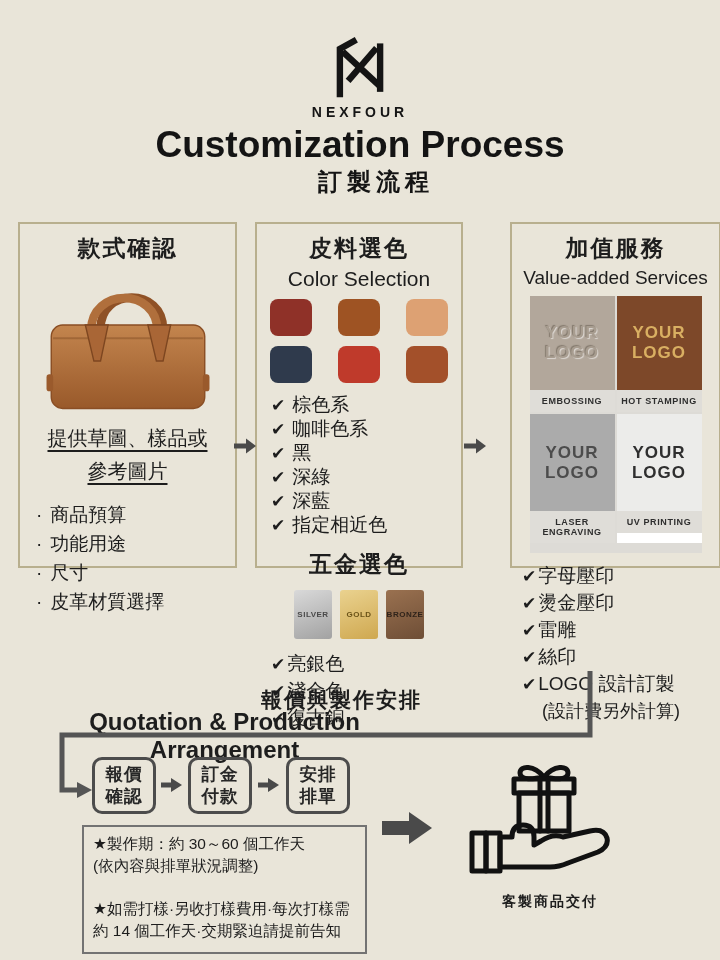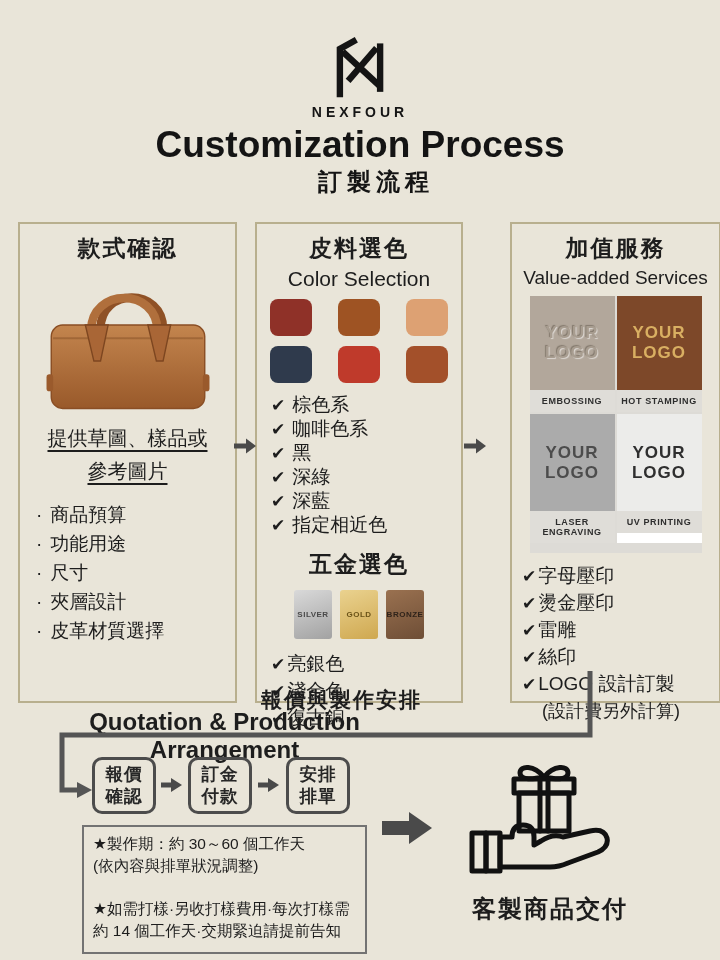--- a/index.html
+++ b/index.html
@@ -9,21 +9,21 @@
   
   .logo-wrap{position:absolute;top:36px;left:0;width:720px;text-align:center;}
   .brand{position:absolute;top:104px;left:0;width:720px;text-align:center;
          font-size:14px;font-weight:bold;letter-spacing:4px;color:#151515;}
   .main-title{position:absolute;top:124px;left:0;width:720px;text-align:center;
          font-size:37px;font-weight:700;color:#141414;letter-spacing:0px;}
   .sub-title{position:absolute;top:166px;left:16px;width:720px;text-align:center;
          font-size:24px;font-weight:700;letter-spacing:5px;color:#141414;}
 
   
-  .big-box{position:absolute;top:222px;height:481px;border:2px solid #b8af8e;
+  .big-box{position:absolute;top:222px;height:346px;border:2px solid #b8af8e;
            background:#e9e5d9;box-sizing:border-box;text-align:center;}
   #box-style{left:18px;width:219px;}
   #box-color{left:255px;width:208px;}
   #box-services{left:510px;width:211px;}
   .box-title-zh{font-size:23px;font-weight:700;margin-top:9px;letter-spacing:2px;}
   .box-title-en{font-size:21px;margin-top:3px;}
   #box-services .box-title-en{font-size:19px;}
 
   
   .bag-svg{margin:4px auto 0;display:block;}
@@ -78,21 +78,21 @@
             line-height:1.25;color:#262626;letter-spacing:1px;}
   #step-1{left:92px;} #step-2{left:188px;} #step-3{left:286px;}
 
   .note-box{position:absolute;left:82px;top:825px;width:285px;height:129px;box-sizing:border-box;
             border:2px solid #737373;background:#e9e5d9;padding:6px 9px;text-align:left;}
   .note-box p{margin:0;font-size:15.5px;line-height:1.42;color:#1d1d1d;}
   .note-box p.gap{margin-top:21px;}
 
   .gift-wrap{position:absolute;left:468px;top:763px;}
   .delivery-label{position:absolute;left:450px;top:893px;width:200px;text-align:center;
-                  font-size:24px;font-weight:700;letter-spacing:2px;font-family:Liberation Mono, monospace;}
+                  font-size:14px;font-weight:700;letter-spacing:2px;font-family:Liberation Mono, monospace;}
 
   
   #overlay{position:absolute;left:0;top:0;width:720px;height:960px;pointer-events:none;}
 </style>
 </head>
 <body>
 
 <div id="page">
 
   <div class="logo-wrap">
@@ -126,21 +126,20 @@
       <rect x="174" y="112" width="7" height="18" rx="3" fill="#9a5a2c"></rect>
     </svg>
     <div class="ref-note">
       <span>提供草圖、樣品或</span><br>
       <span>參考圖片</span>
     </div>
     <div class="bullet-list">
       <div><span class="b-dot">·</span><span>商品預算</span></div>
       <div><span class="b-dot">·</span><span>功能用途</span></div>
       <div><span class="b-dot">·</span><span>尺寸</span></div>
-      <div><span class="b-dot">·</span><span>夾層設計</span></div>
       <div><span class="b-dot">·</span><span>皮革材質選擇</span></div>
     </div>
   </div>
 
   <div id="box-color" class="big-box">
     <div class="box-title-zh">皮料選色</div>
     <div class="box-title-en">Color Selection</div>
     <div class="lswatch-grid">
       <div class="lswatch sw0"></div>
       <div class="lswatch sw1"></div>

